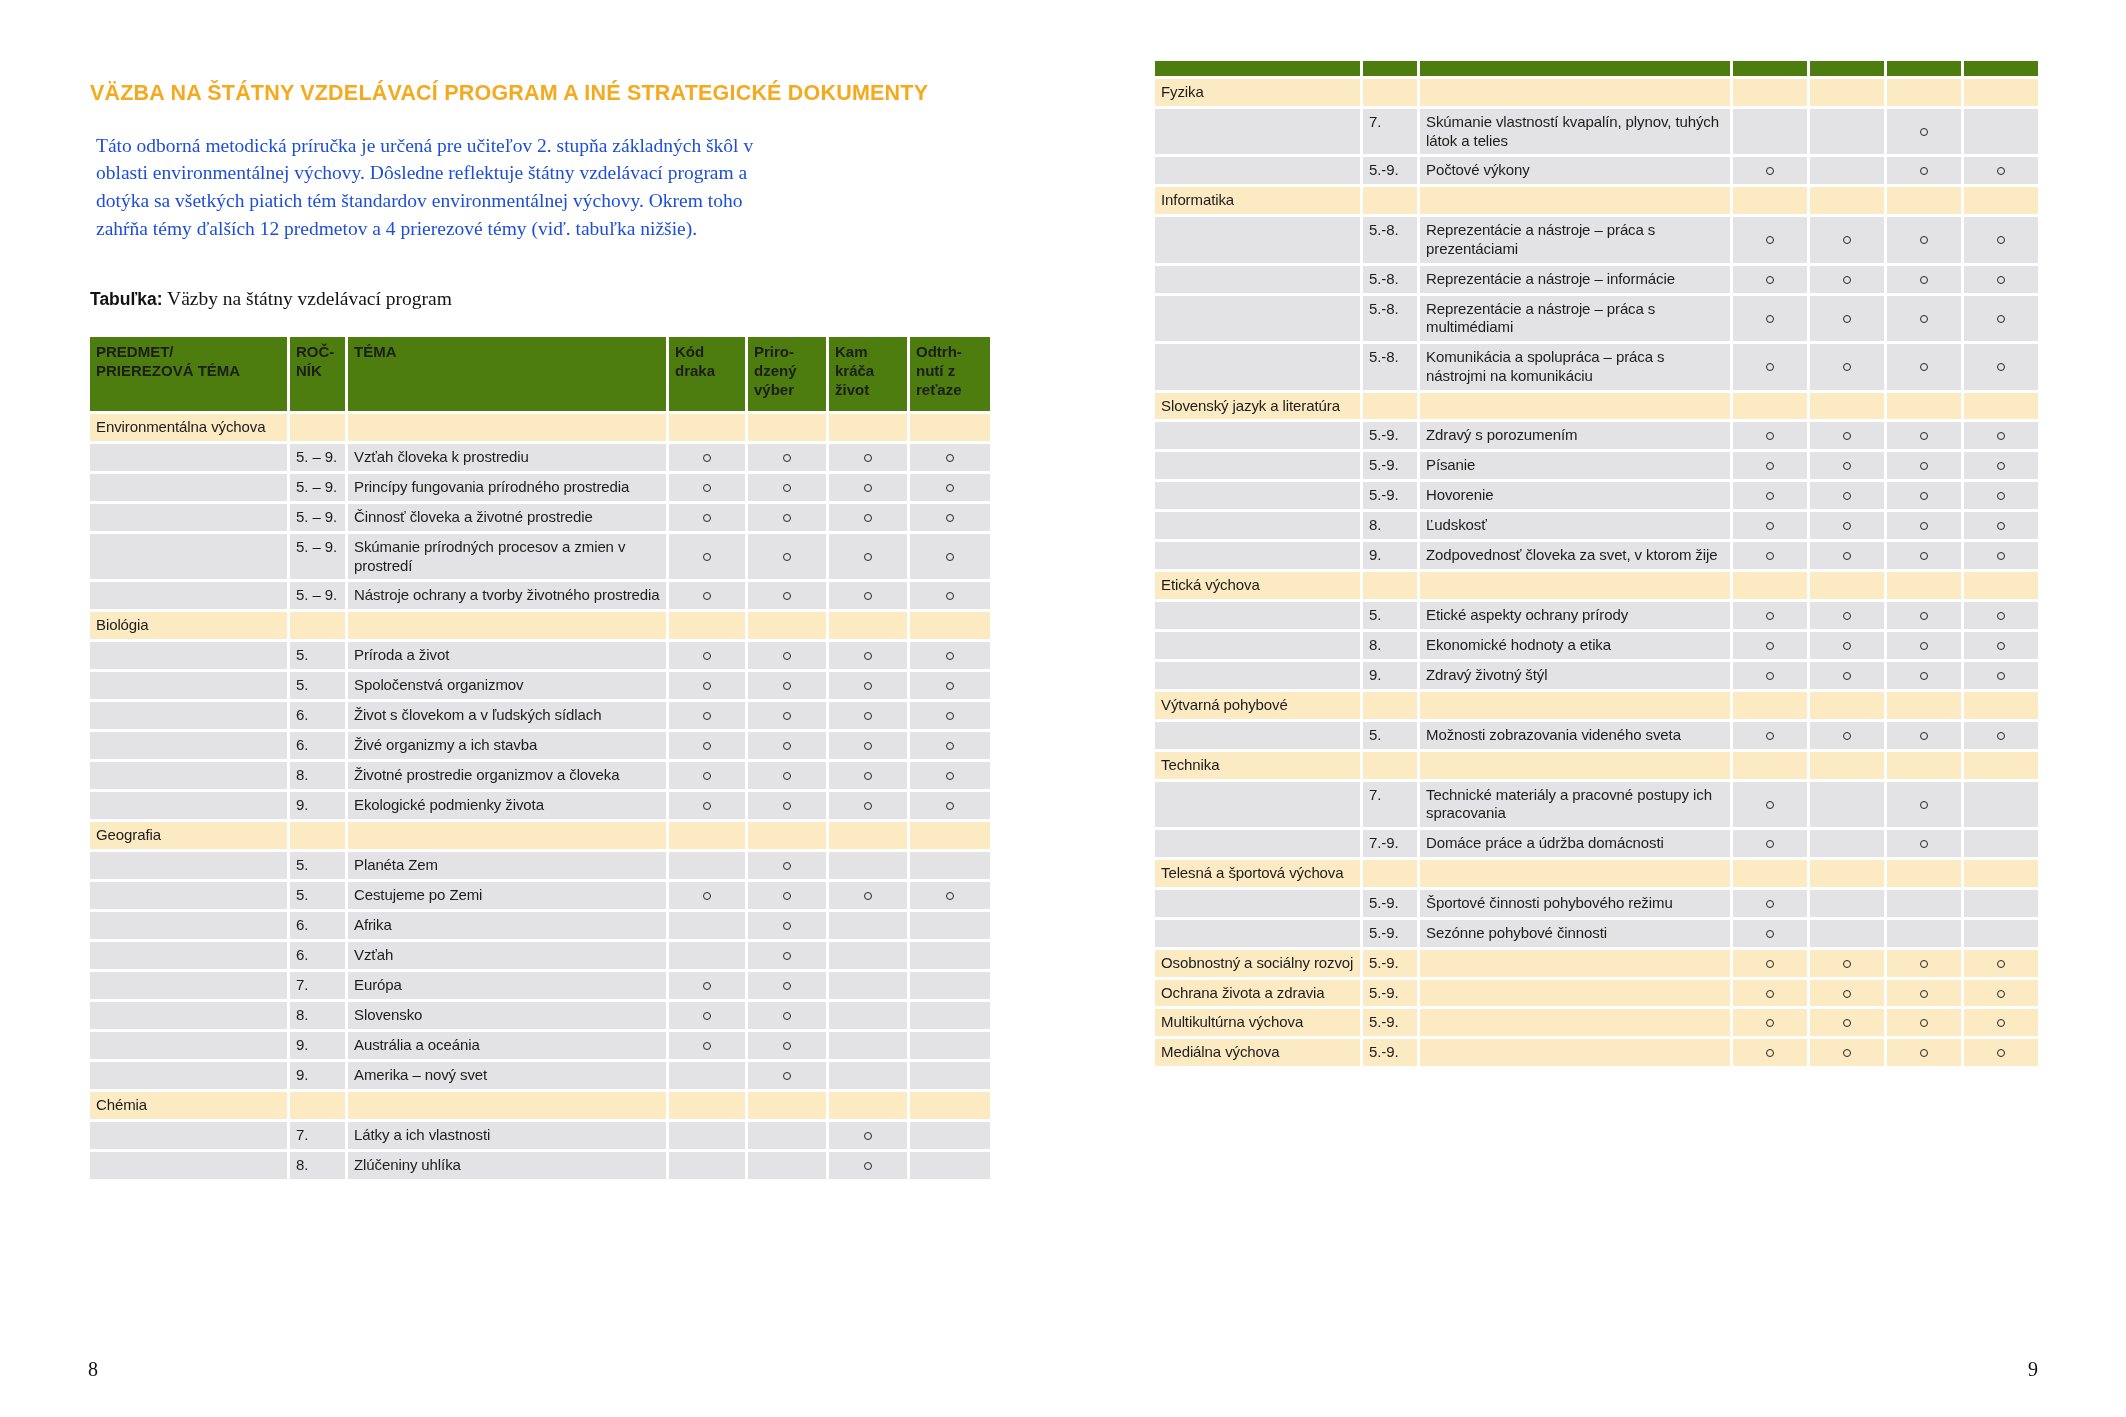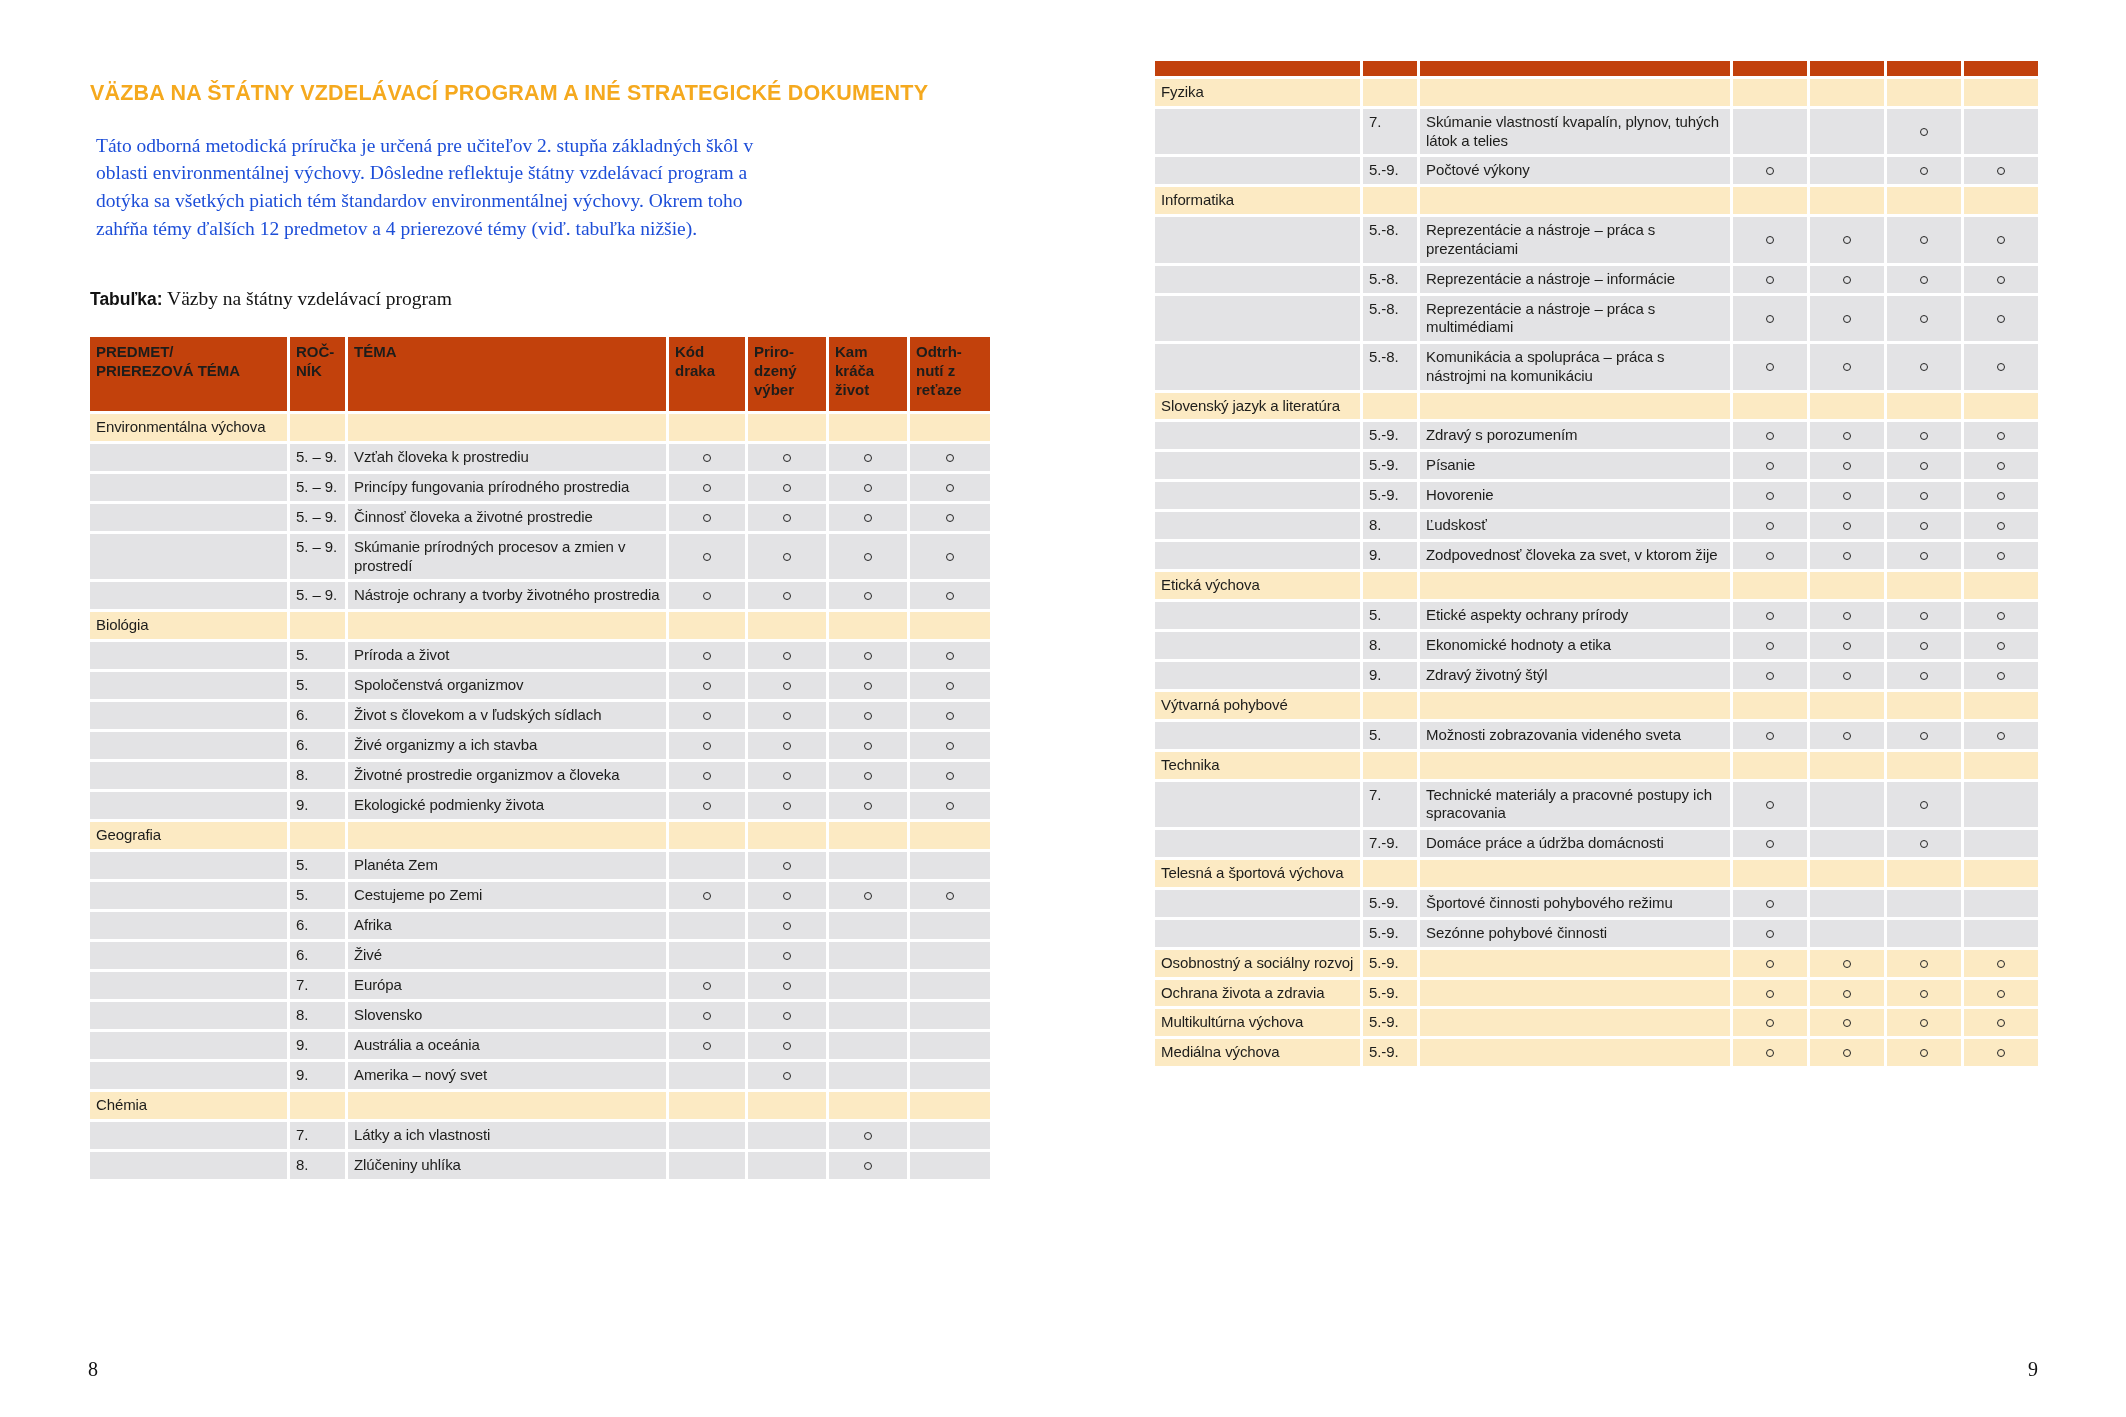--- a/index.html
+++ b/index.html
@@ -9,21 +9,21 @@
            color:#F5A91E;letter-spacing:.2px;white-space:nowrap;}
   .intro{position:absolute;left:96px;top:112px;width:676px;
          font-family:"Liberation Serif",serif;font-size:19.5px;line-height:1.42;color:#1d4ed8;}
   .caption{position:absolute;left:90px;top:288px;font-family:"Liberation Serif",serif;
            font-size:19.5px;color:#121212;}
   .caption .lbl{font-family:"Liberation Sans",sans-serif;font-weight:bold;font-size:17.5px;margin-top:12px;}
   table.matrix{border-collapse:separate;border-spacing:3px;table-layout:fixed;}
   #left-table{position:absolute;left:87px;top:334px;width:901px;}
   #right-table{position:absolute;left:1152px;top:58px;width:888px;}
   th,td{margin:0;overflow:hidden;}
-  thead th{background:#c2410c;font-size:15px;font-weight:bold;text-align:left;
+  thead th{background:#4d7c0f;font-size:15px;font-weight:bold;text-align:left;
            vertical-align:top;padding:6px 6px;white-space:pre-line;line-height:1.25;height:62px;}
   #right-table thead th{height:15px;padding:0;}
   td{font-size:15px;line-height:1.25;vertical-align:top;padding:4px 6px;letter-spacing:-.1px;}
   tr.section-row td{background:#FCEAC3;height:17px;}
   tr.data-row td{background:#E3E3E5;height:19px;}
   td.c-mark{text-align:center;vertical-align:middle;padding:0;}
   .circle{display:inline-block;width:8px;height:8px;border:1.6px solid #262626;
           border-radius:50%;box-sizing:border-box;}
   .pagenum{position:absolute;font-family:"Liberation Serif",serif;font-size:20px;color:#121212;}
   #pn-left{left:88px;top:1358px;}
@@ -222,21 +222,21 @@
           <td class="c-rocnik">6.</td>
           <td class="c-tema">Afrika</td>
           <td class="c-mark"></td>
           <td class="c-mark"><span class="circle"></span></td>
           <td class="c-mark"></td>
           <td class="c-mark"></td>
         </tr>
         <tr class="data-row">
           <td class="c-predmet"></td>
           <td class="c-rocnik">6.</td>
-          <td class="c-tema">Živé</td>
+          <td class="c-tema">Vzťah</td>
           <td class="c-mark"></td>
           <td class="c-mark"><span class="circle"></span></td>
           <td class="c-mark"></td>
           <td class="c-mark"></td>
         </tr>
         <tr class="data-row">
           <td class="c-predmet"></td>
           <td class="c-rocnik">7.</td>
           <td class="c-tema">Európa</td>
           <td class="c-mark"><span class="circle"></span></td>

